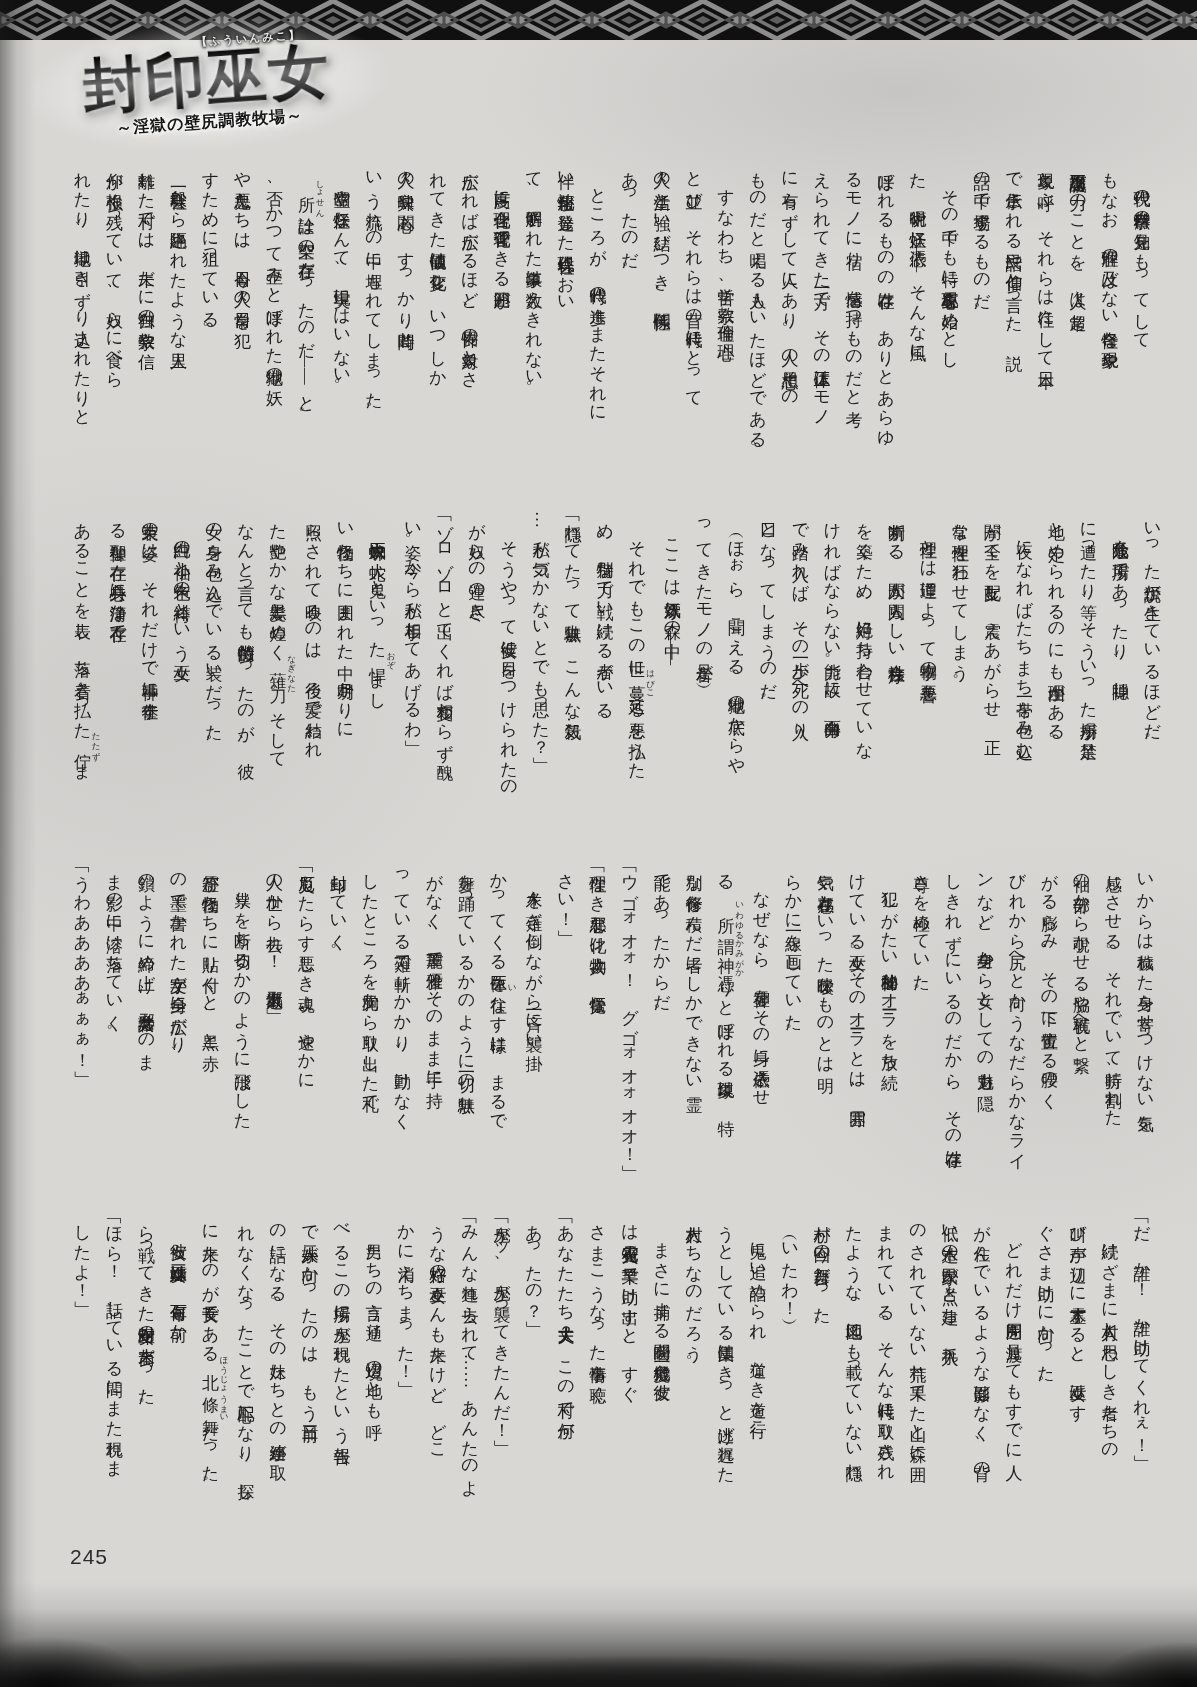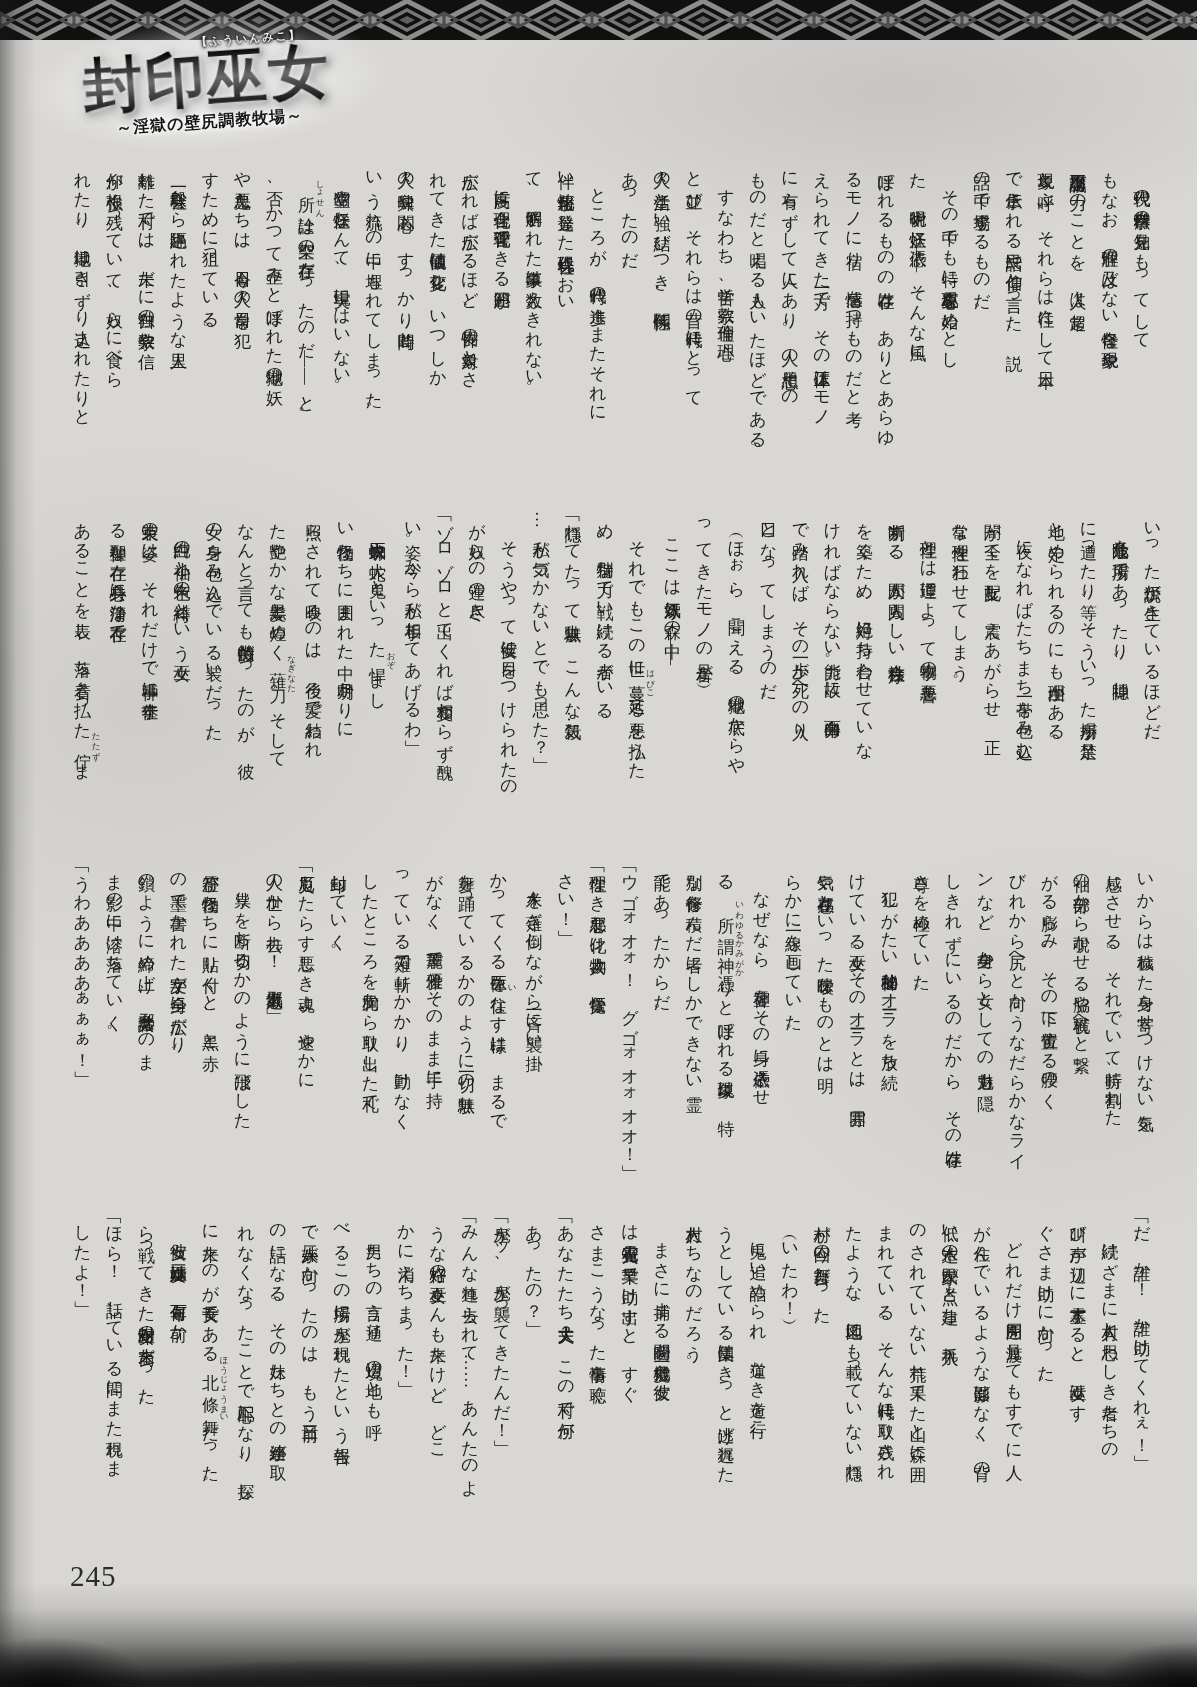--- a/index.html
+++ b/index.html
@@ -41,22 +41,22 @@
   .logo-subtitle{font-size:16px;font-weight:bold;letter-spacing:1px;color:#161616;margin-top:2px;
     text-shadow:0 0 3px #fff,0 0 6px #fff,0 0 9px rgba(255,255,255,.9);}
   
   .text-area{position:absolute;top:160px;left:66px;right:28px;z-index:2;}
   .band{writing-mode:vertical-rl;text-orientation:mixed;height:338px;margin-bottom:13px;
     color:#1e1e1e;font-size:17px;line-height:32px;letter-spacing:.5px;font-weight:500;}
   .band p.col{margin:0;padding:0;}
   ruby{ruby-position:over;}
   rt{font-size:8.5px;letter-spacing:0;color:#2a2a2a;}
   
-  .page-number{position:absolute;left:70px;top:1545px;font-size:29px;color:#2c2c2c;
-    font-family:Liberation Serif, serif;letter-spacing:1px;z-index:2;margin-top:15px;}
+  .page-number{position:absolute;left:70px;top:1545px;font-size:21px;color:#2c2c2c;
+    font-family:Liberation Sans, sans-serif;letter-spacing:1px;z-index:2;}
 </style>
 </head>
 <body>
 
 <svg class="lattice" xmlns="http://www.w3.org/2000/svg">
   <defs>
     <pattern id="diam" width="74" height="40" patternUnits="userSpaceOnUse">
       <rect width="74" height="40" fill="#101010"></rect>
       <path d="M37 1 L74 20 L37 39 L0 20 Z" fill="none" stroke="#8d8d8d" stroke-width="5"></path>
       <path d="M37 10 L56 20 L37 30 L18 20 Z" fill="none" stroke="#767676" stroke-width="3.5"></path>

